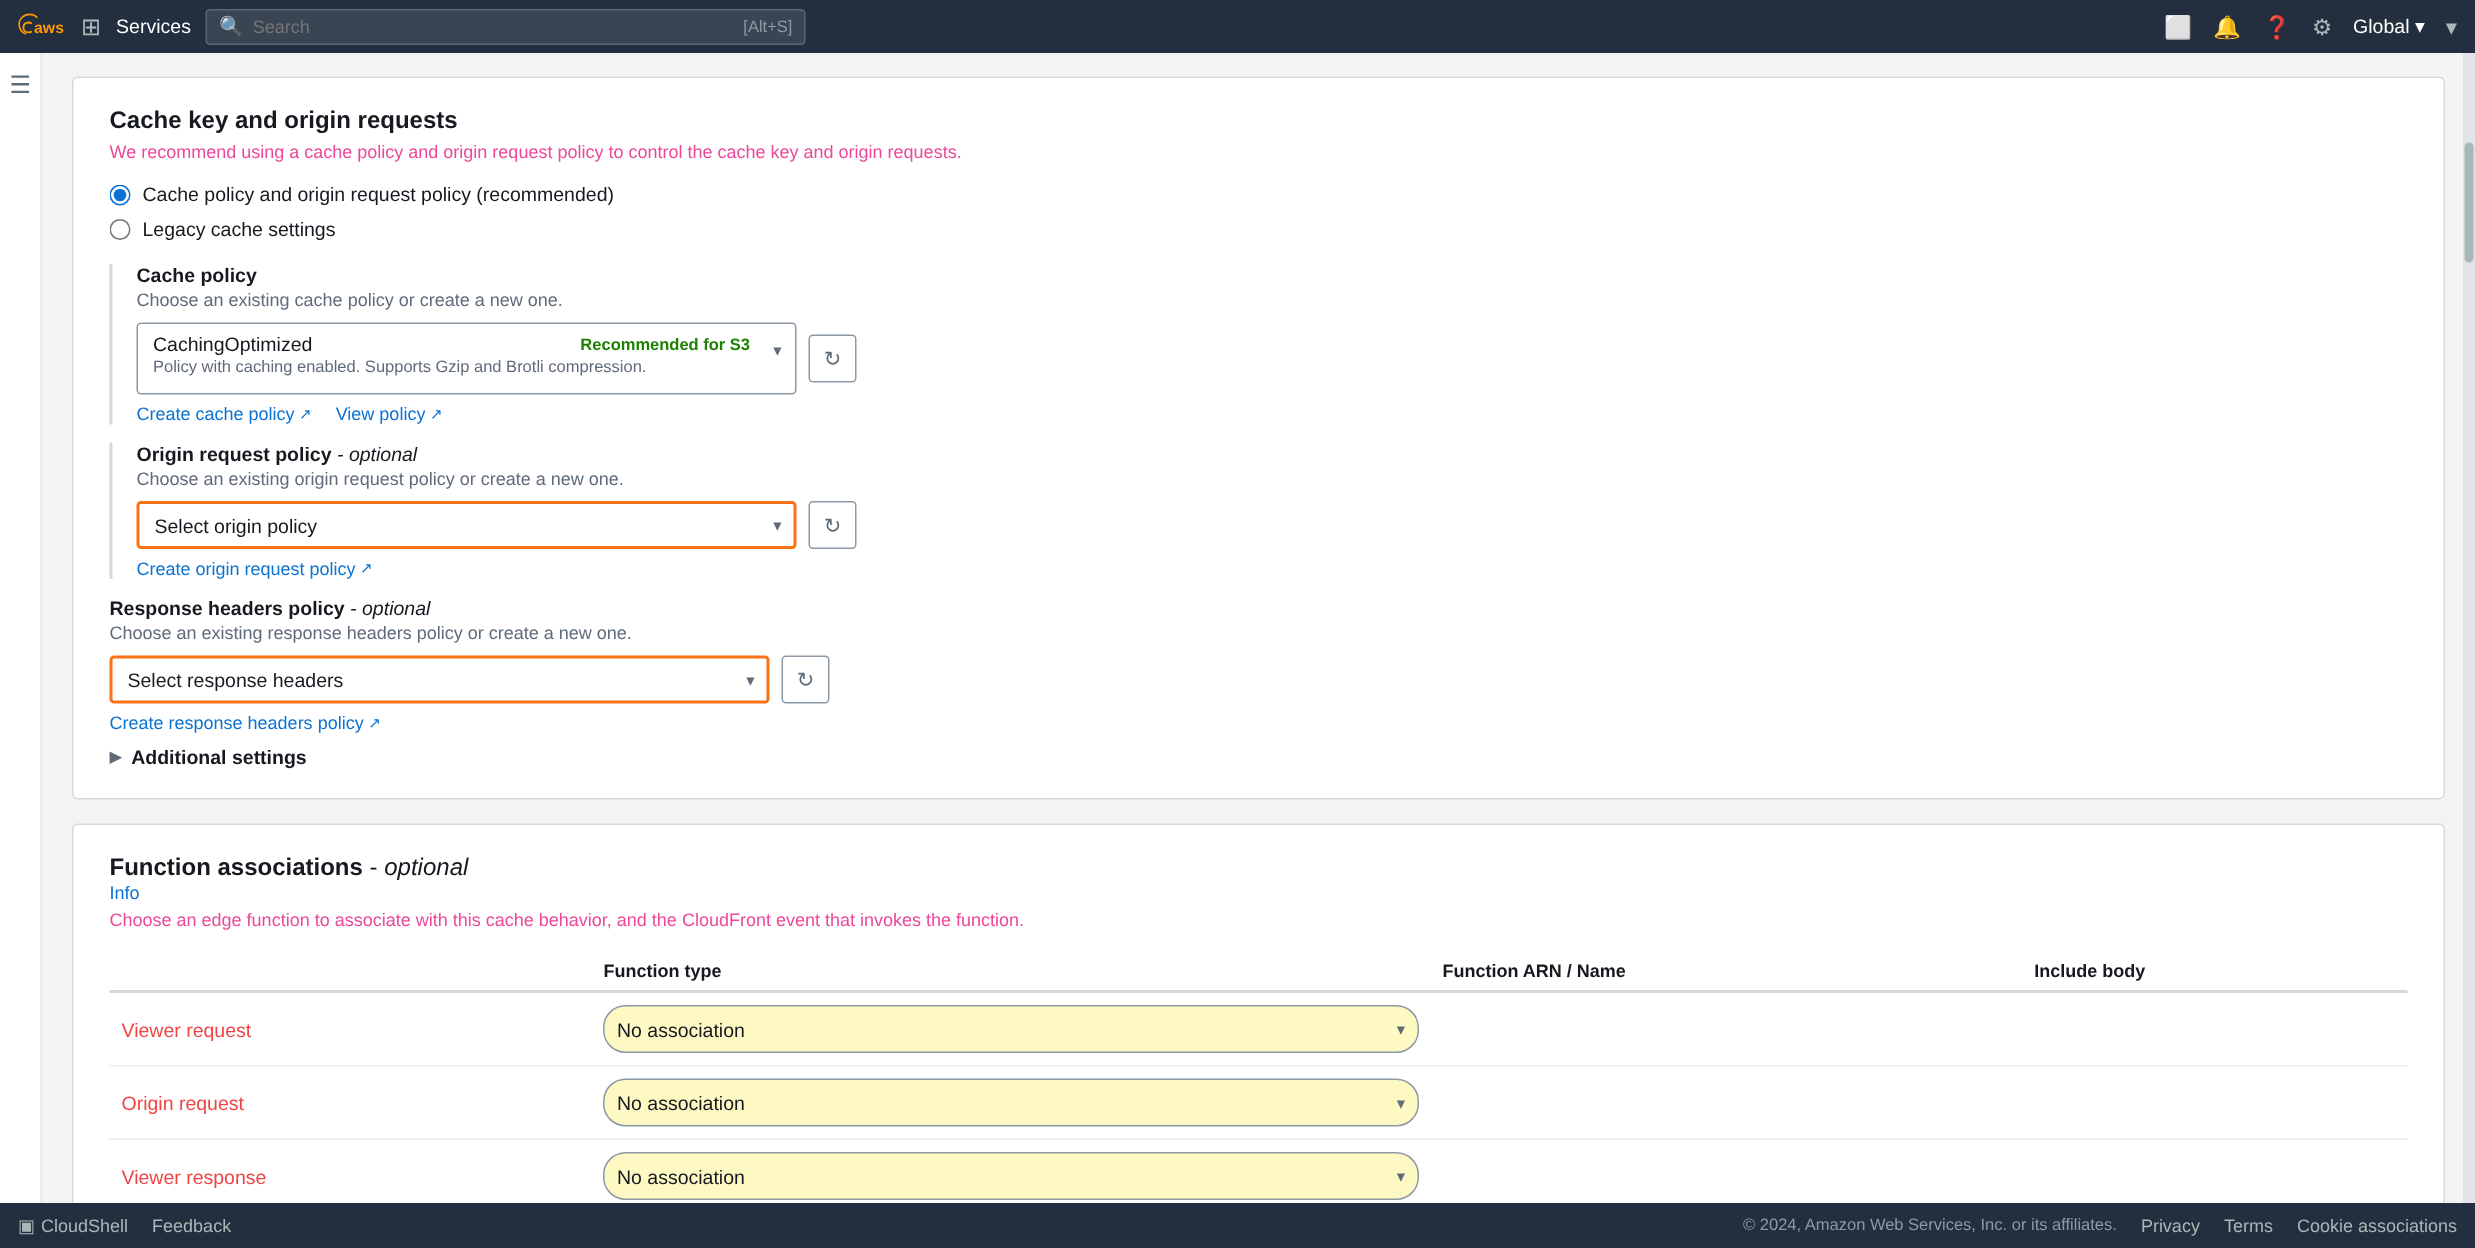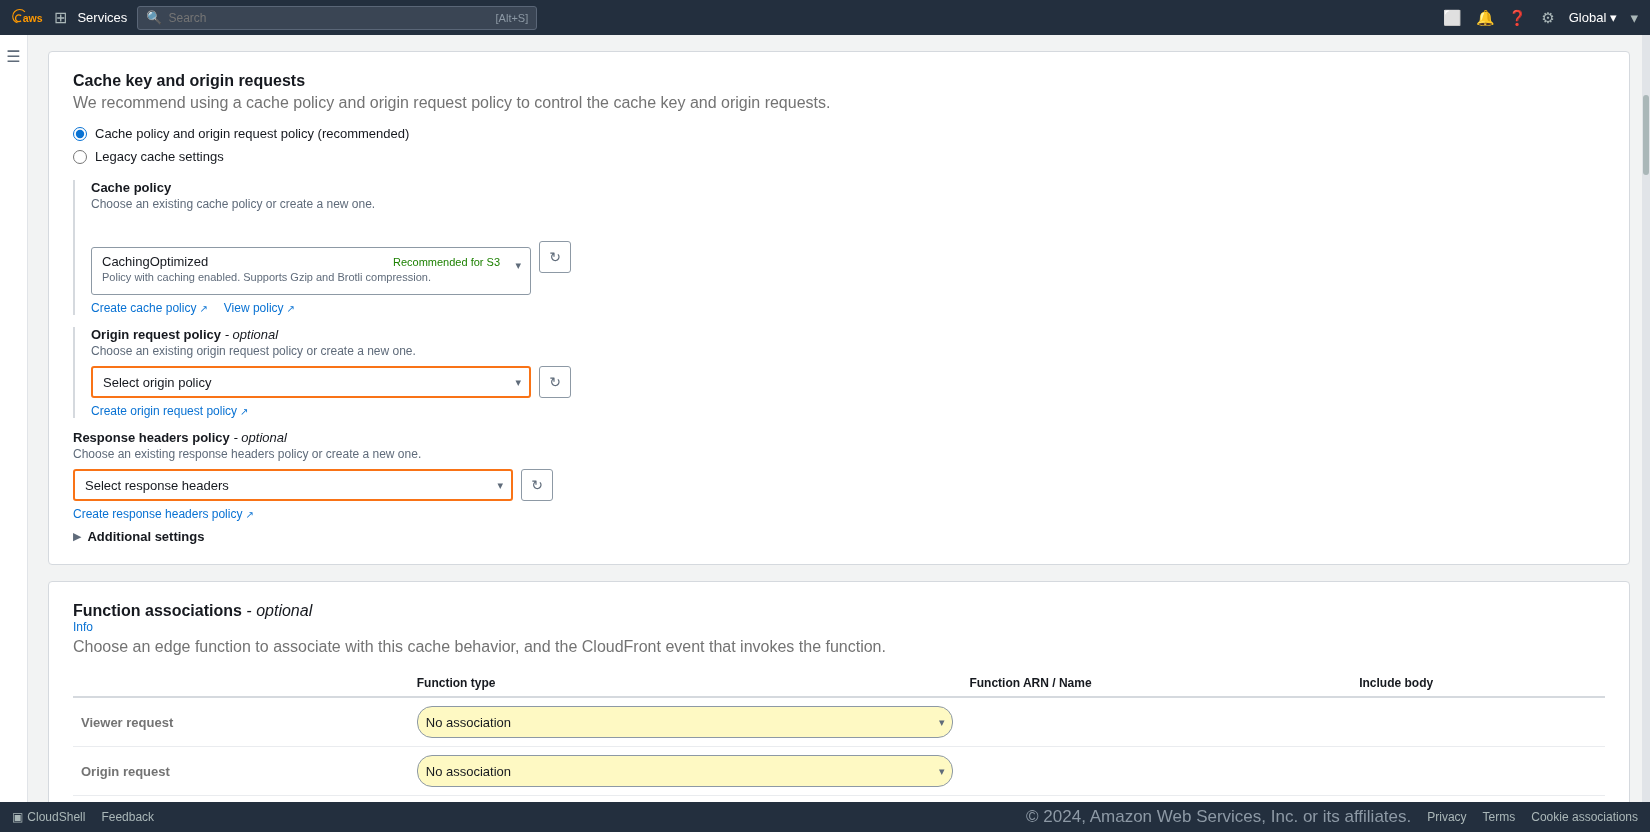--- a/index.html
+++ b/index.html
@@ -30,38 +30,38 @@
     .page-wrapper { margin-top: 35px; display: flex; min-height: calc(100vh - 35px); }
     .sidebar-toggle { width: 28px; background: #fff; border-right: 1px solid #e1e4e8; display: flex; align-items: flex-start; padding-top: 12px; justify-content: center; cursor: pointer; }
     .main-content { flex: 1; padding: 16px 20px; overflow-y: auto; background: #f2f3f3; }
 
     
     .section-card {
       background: #fff; border: 1px solid #d5d9de; border-radius: 4px;
       margin-bottom: 16px; padding: 20px 24px;
     }
     .section-title { font-size: 16px; font-weight: 700; color: #16191f; margin-bottom: 4px; }
-    .section-desc { font-size: 16px; color: #737373; margin-bottom: 14px; }
+    .section-desc { font-size: 12px; color: #ec4899; margin-bottom: 14px; }
 
     
     .radio-group { display: flex; flex-direction: column; gap: 8px; margin-bottom: 16px; }
     .radio-item { display: flex; align-items: center; gap: 8px; cursor: pointer; }
     .radio-item input[type="radio"] { accent-color: #0972d3; width: 14px; height: 14px; cursor: pointer; }
     .radio-label { font-size: 13px; color: #16191f; }
 
     
     .subsection { border-left: 2px solid #d5d9de; padding-left: 16px; margin-bottom: 12px; }
     .subsection-title { font-size: 13px; font-weight: 600; color: #16191f; margin-bottom: 2px; }
     .subsection-desc { font-size: 12px; color: #5f6b7a; margin-bottom: 8px; }
 
     
     .dropdown-row { display: flex; align-items: center; gap: 8px; margin-bottom: 6px; }
     .dropdown-inner { display: flex; justify-content: space-between; align-items: center; width: 100%; }
     .dropdown-value { font-size: 13px; color: #16191f; }
-    .dropdown-badge { font-size: 11px; color: #1d8102; font-weight: 400; text-align: center; }
+    .dropdown-badge { font-size: 11px; color: #1d8102; font-weight: 700; text-align: center; }
     .dropdown-desc { font-size: 11px; color: #5f6b7a; margin-top: 2px; padding-left: 0; }
     .refresh-btn {
       width: 32px; height: 32px; border: 1px solid #8d99a5; border-radius: 3px;
       background: #fff; cursor: pointer; display: flex; align-items: center; justify-content: center;
       font-size: 14px; color: #5f6b7a;
     }
 
     
     .link-row { display: flex; gap: 16px; margin-top: 6px; }
     .link { color: #0972d3; font-size: 12px; cursor: pointer; text-decoration: none; display: flex; align-items: center; gap: 3px; }
@@ -73,55 +73,55 @@
     .collapsible-label { font-size: 13px; font-weight: 600; color: #16191f; }
 
     
     .func-table { width: 100%; border-collapse: collapse; margin-top: 12px; }
     .func-table th {
       text-align: left; font-size: 12px; font-weight: 600; color: #16191f;
       border-bottom: 2px solid #d5d9de; padding: 6px 8px; margin-left: 15px;
     }
     .func-table td { padding: 8px 8px; vertical-align: middle; }
     .func-table tr:not(:last-child) td { border-bottom: 1px solid #eaecef; }
-    .func-row-label { font-size: 13px; font-weight: 700; color: #737373; min-width: 110px; }
+    .func-row-label { font-size: 13px; font-weight: 400; color: #ef4444; min-width: 110px; }
     .func-select {
       height: 32px; border: 1px solid #8d99a5; border-radius: 15px; background: #fef9c3;
       padding: 0 8px; font-size: 13px; color: #16191f; cursor: pointer;
       display: flex; align-items: center; justify-content: space-between; min-width: 180px;
     }
 
     
     .bottom-bar {
       position: fixed; bottom: 0; left: 0; right: 0; height: 30px;
       background: #232f3e; display: flex; align-items: center; padding: 0 12px;
       gap: 16px; z-index: 100;
     }
     .bottom-bar-item { color: #aab7b8; font-size: 12px; cursor: pointer; display: flex; align-items: center; gap: 4px; }
     .bottom-bar-right { margin-left: auto; display: flex; gap: 16px; align-items: center; }
-    .bottom-copyright { color: #8d99a5; font-size: 17px; }
+    .bottom-copyright { color: #8d99a5; font-size: 11px; }
     .bottom-link { color: #aab7b8; font-size: 12px; cursor: pointer; }
 
     
     .scrollbar-area { position: fixed; right: 0; top: 35px; bottom: 30px; width: 8px; background: #e1e4e8; }
     .scrollbar-thumb { width: 6px; margin: 0 1px; background: #aab7b8; border-radius: 3px; height: 80px; margin-top: 60px; }
 
     .select-wrapper {
       position: relative; display: inline-flex; align-items: center; min-width: 440px;
     }
     .select-wrapper select {
       width: 100%; height: 32px; border: 2px solid #f97316; border-radius: 3px;
       background: #fff; padding: 0 30px 0 10px; font-size: 13px; color: #16191f;
       cursor: pointer; appearance: none; outline: none;
     }
     .select-wrapper .select-arrow {
       position: absolute; right: 10px; pointer-events: none; color: #5f6b7a; font-size: 11px;
     }
     .caching-select-wrapper {
-      position: relative; display: inline-block; min-width: 440px; margin-top: 28px;
+      position: relative; display: inline-block; min-width: 440px;
     }
     .caching-select-wrapper .custom-select {
       width: 100%; height: auto; min-height: 48px; border: 1px solid #8d99a5; border-radius: 3px;
       background: #fff; padding: 6px 30px 6px 10px; font-size: 13px; color: #16191f;
       cursor: pointer; display: flex; flex-direction: column;
     }
     .caching-select-wrapper .select-arrow {
       position: absolute; right: 10px; top: 12px; pointer-events: none; color: #5f6b7a; font-size: 11px;
     }
   </style>

